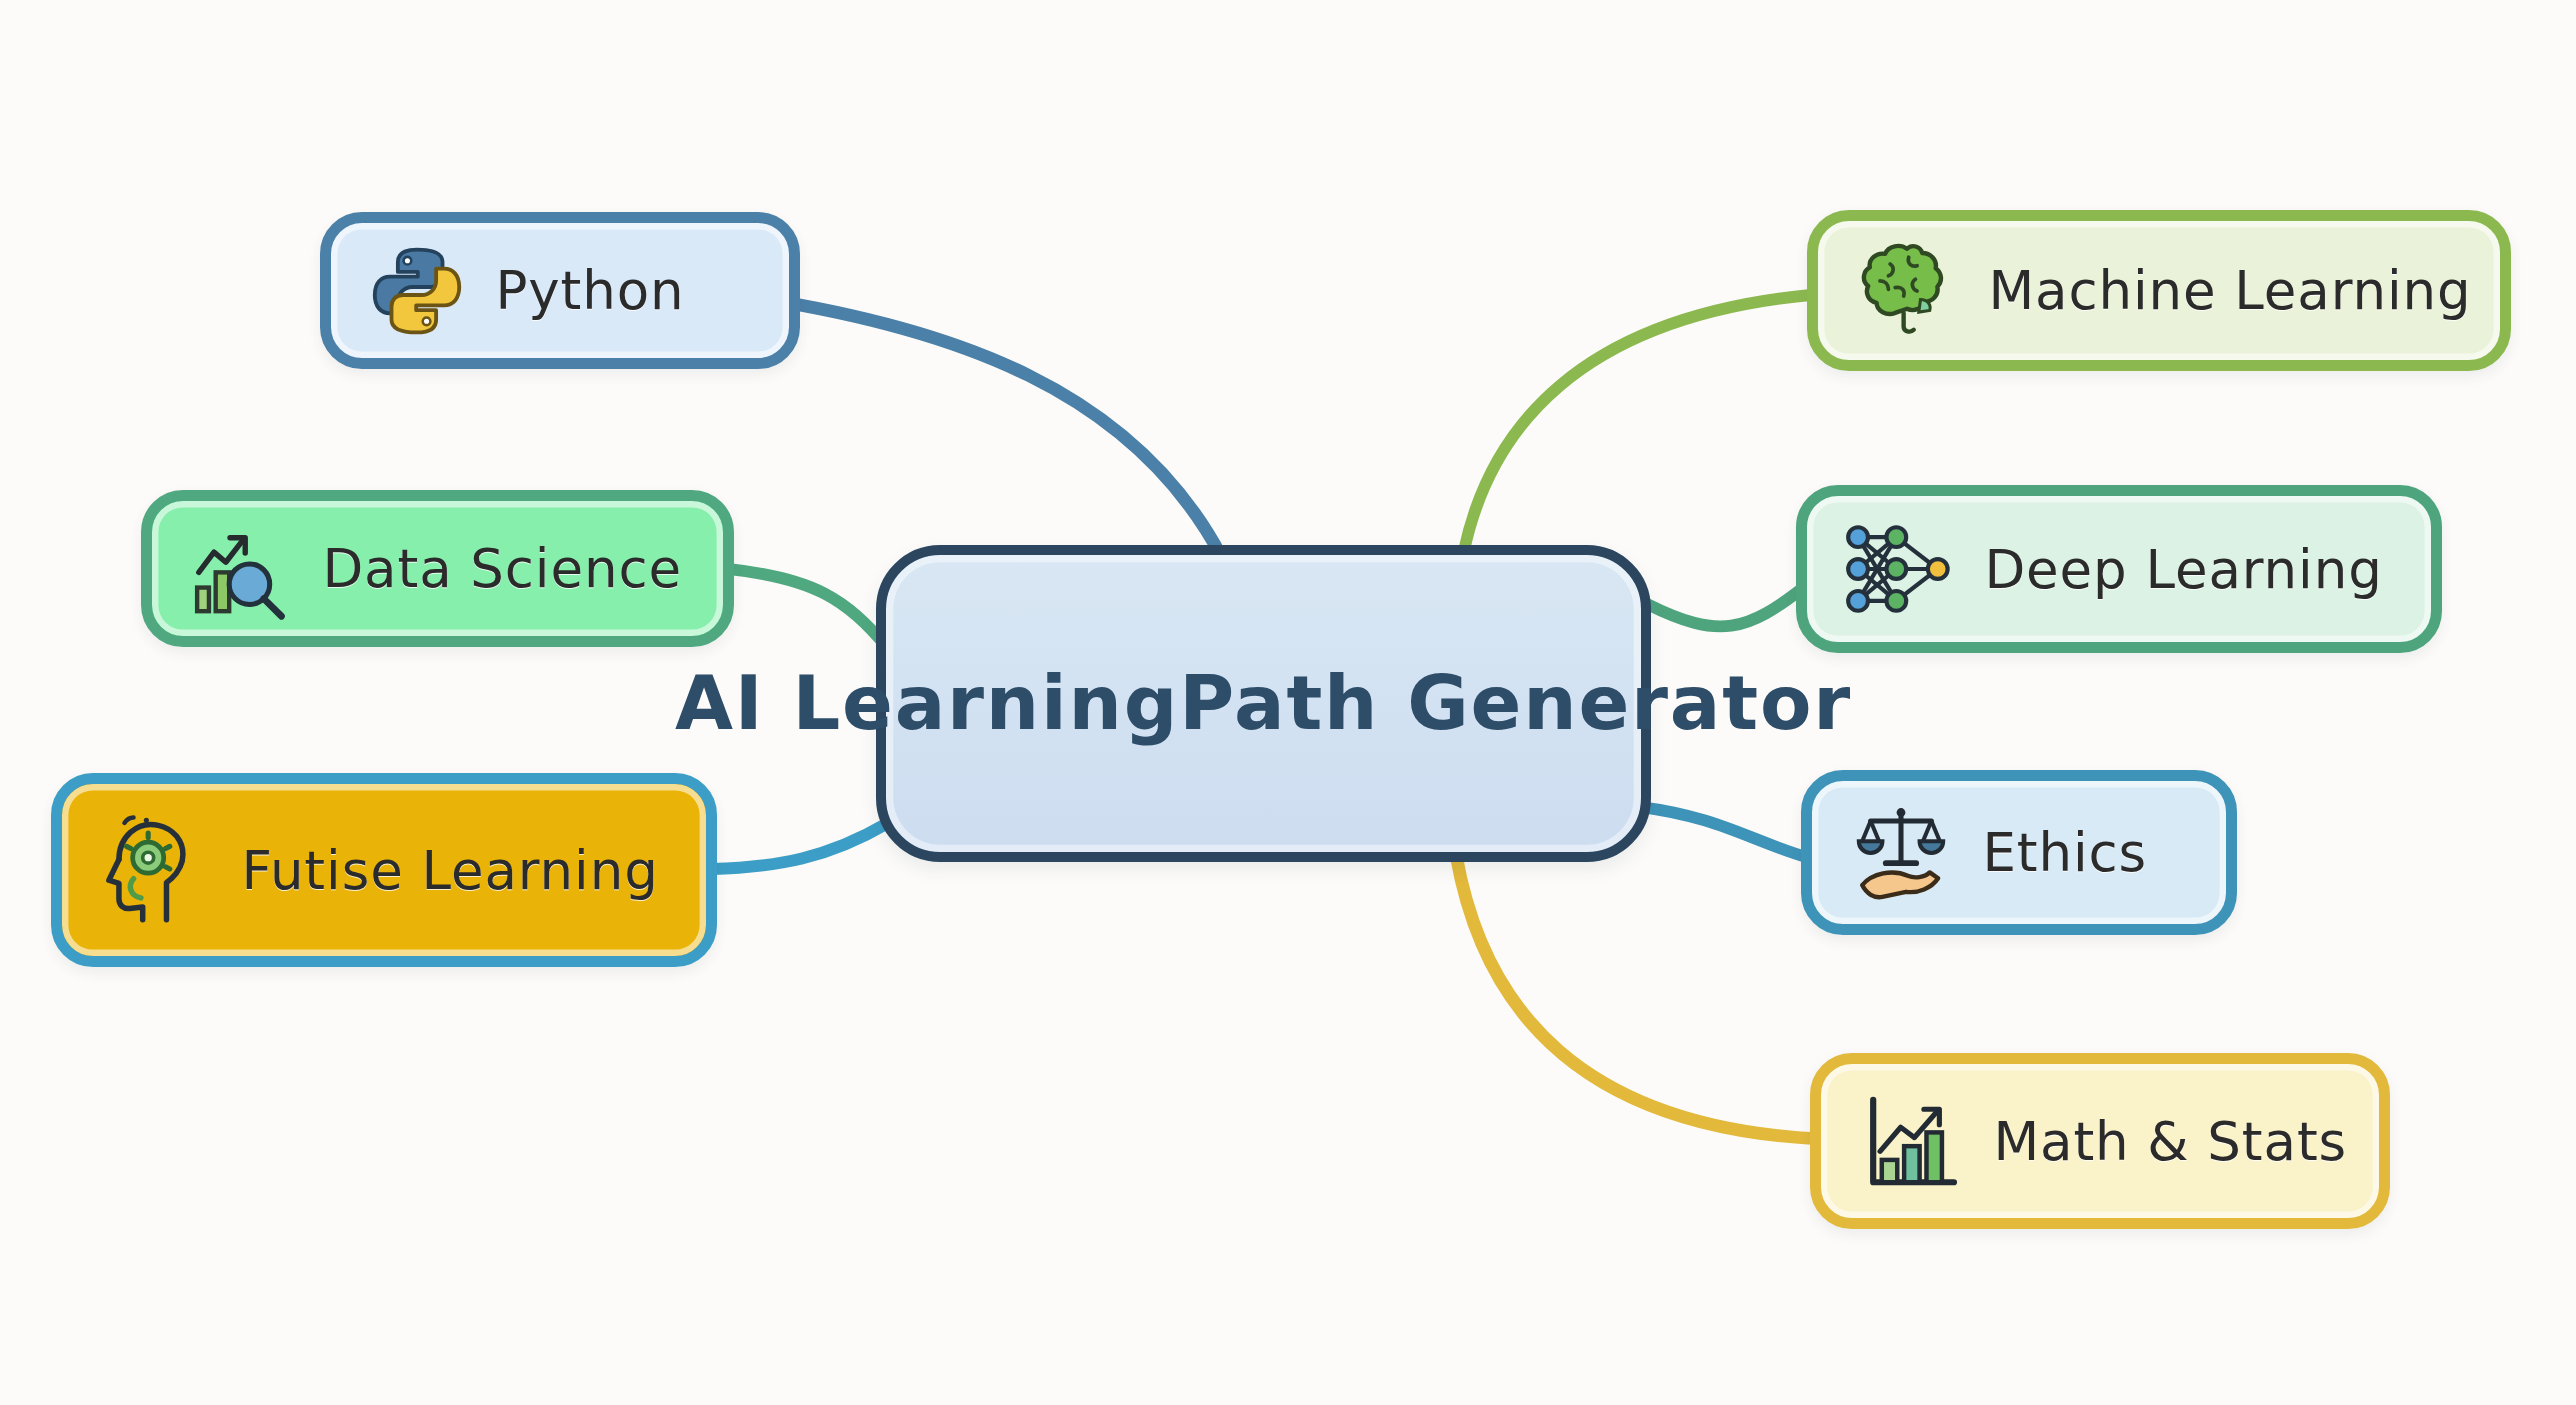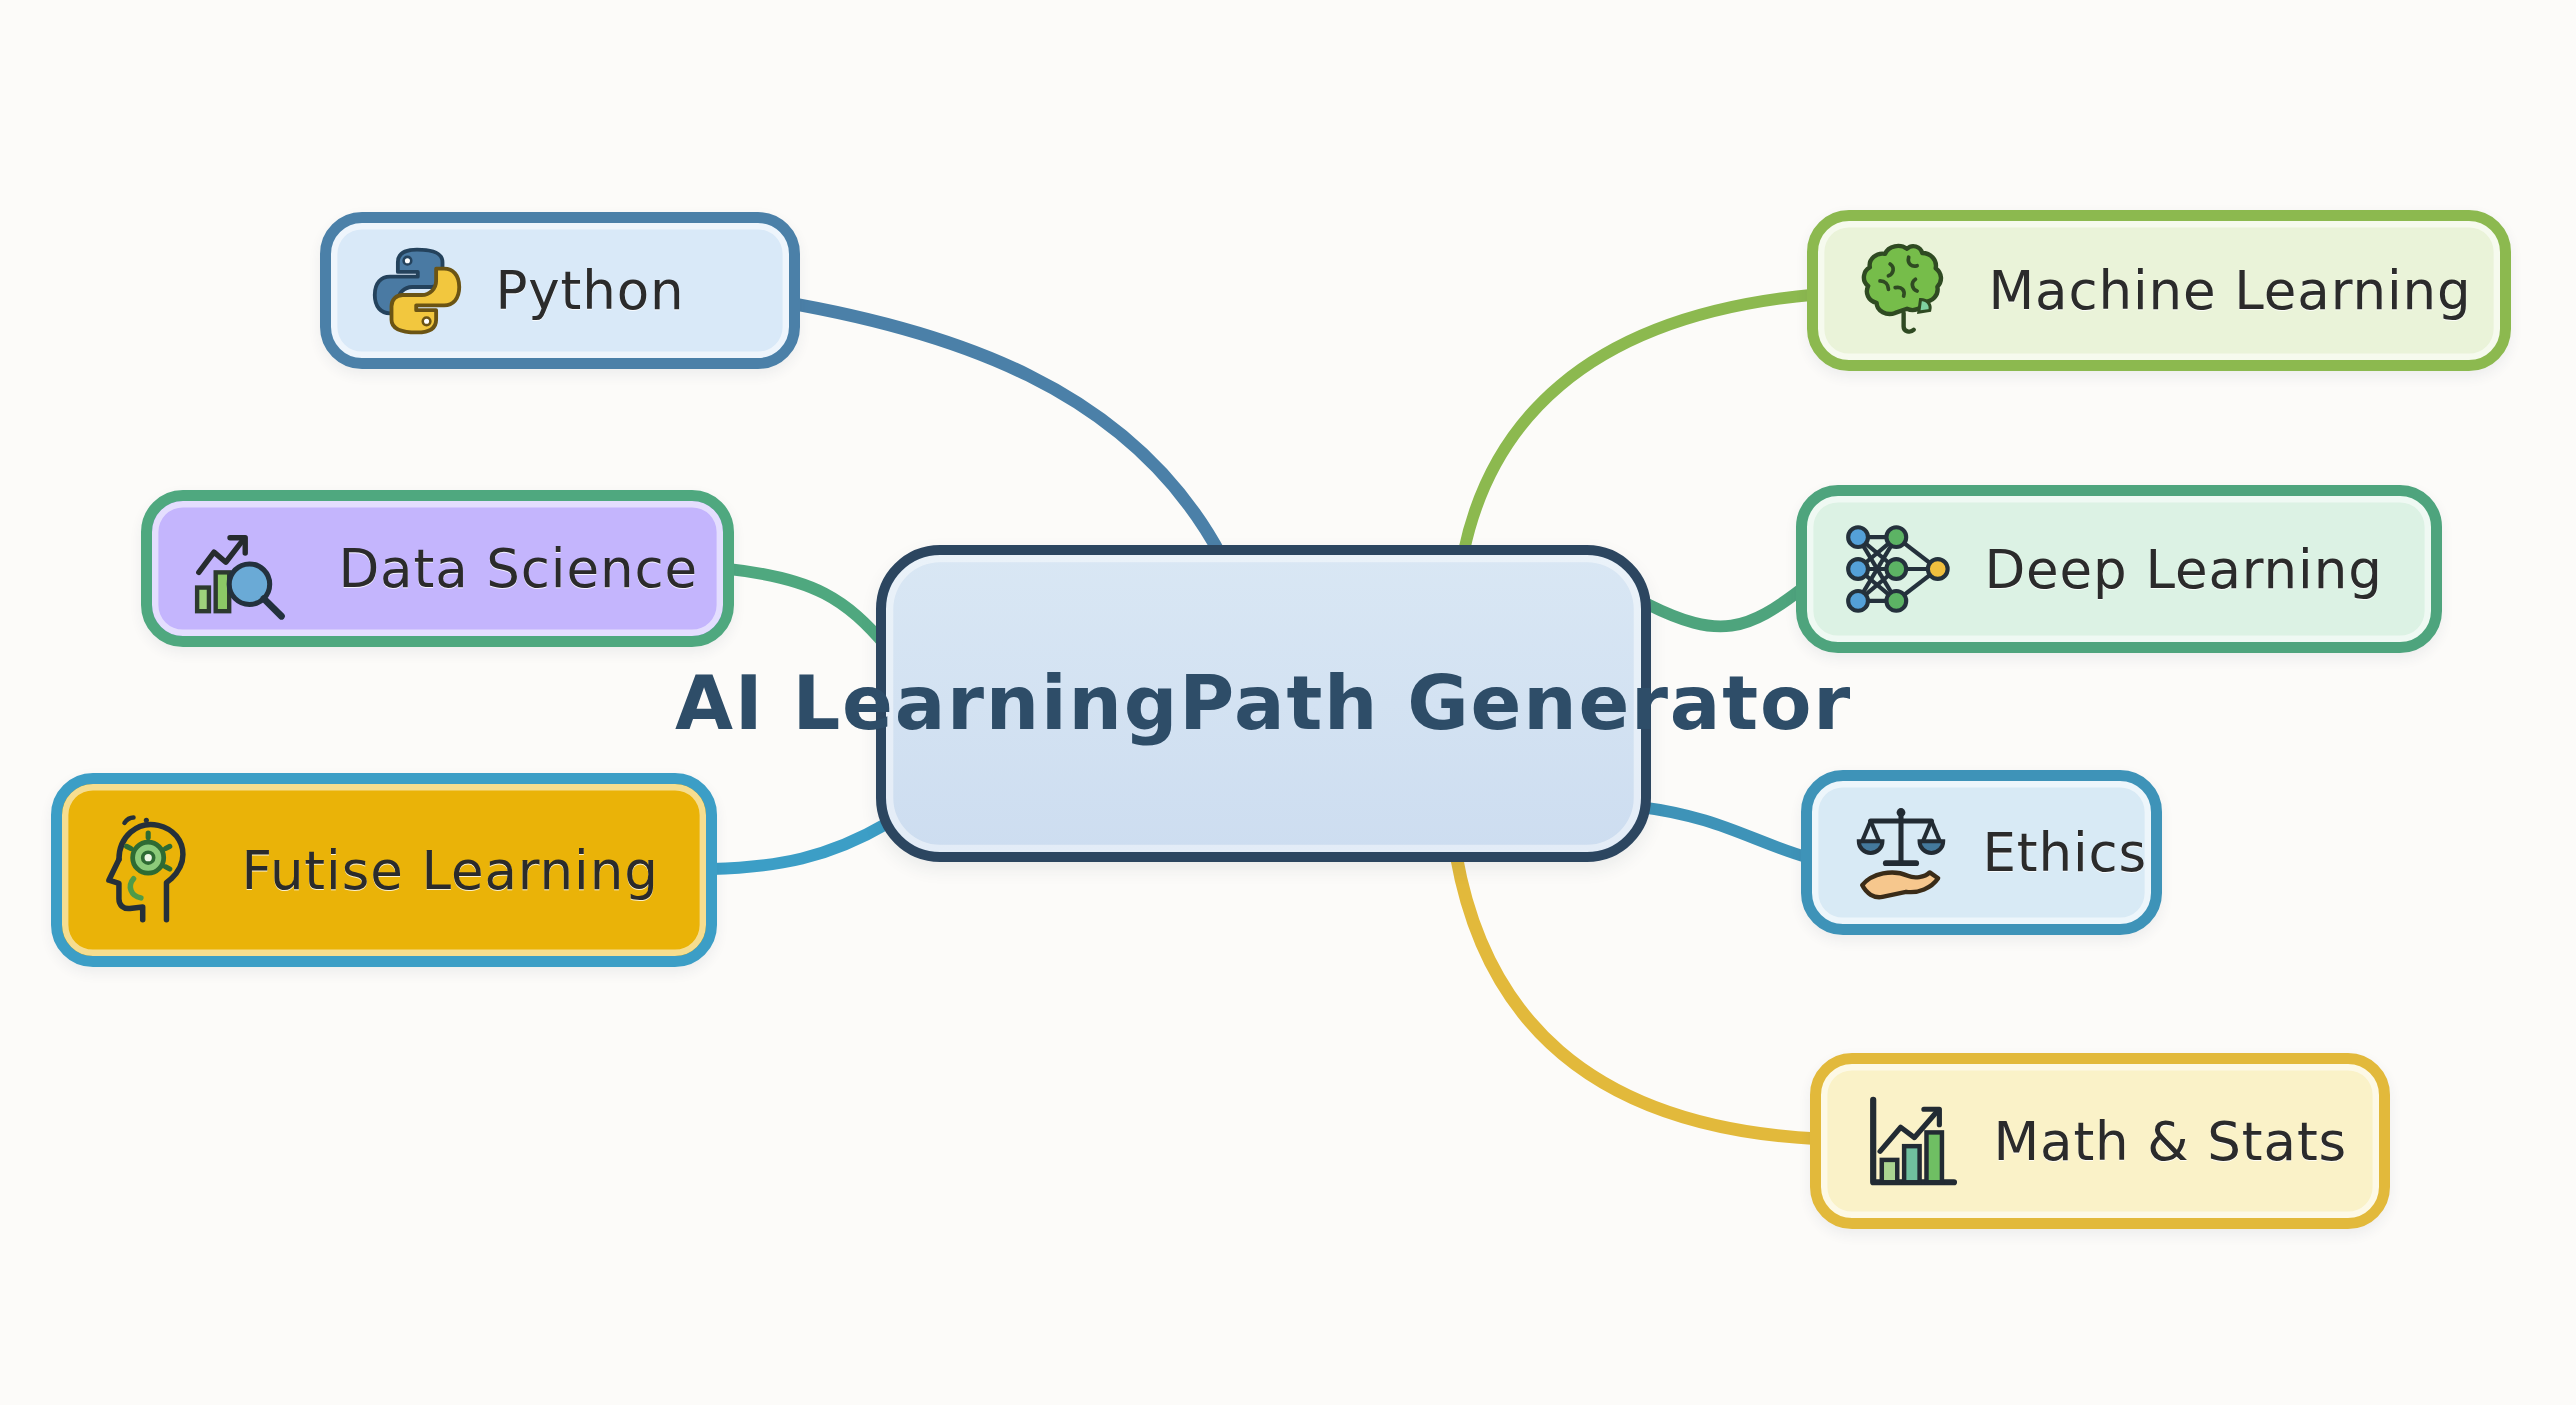--- a/index.html
+++ b/index.html
@@ -13,21 +13,21 @@
     border-radius:42px;box-shadow:inset 0 0 0 6.4px rgba(255,255,255,.55),0 5.5px 12.8px rgba(40,60,80,.07);
     padding-left:35px;
   }
   .node .icon{flex:0 0 auto;margin-right:27.4px;display:flex;align-items:center;}
   .node .label{
     font-size:53px;color:#2b2b2b;white-space:nowrap;letter-spacing:0.9px;
     text-shadow:0 0.9px 0 rgba(255,255,255,.8);
   }
   
   .n-python{background:#d9e9f8;border:11px solid #4b80a8;}
-  .n-data{background:#c4b5fd;border:11px solid #4fa87f;gap:16px;}
+  .n-data{background:#86efac;border:11px solid #4fa87f;}
   .n-future{background:#eab308;border:11px solid #3c9ec6;align-items:center;}
   .n-ml{background:#eaf3d9;border:11px solid #8cb94f;}
   .n-dl{background:#dcf2e4;border:11px solid #4ea47d;}
   .n-ethics{background:#d8eaf5;border:11px solid #3e93b8;}
   .n-math{background:#faf2c8;border:11px solid #e2b93b;}
   
   .center-node{
     position:absolute;left:876px;top:545px;width:775px;height:317px;box-sizing:border-box;
     background:linear-gradient(180deg,#d9e7f4 0%,#cdddf0 100%);
     border:10px solid #2c4660;border-radius:64px;
@@ -37,21 +37,21 @@
   .center-node .title-line{
     font-size:75px;font-weight:700;color:#2e4d68;line-height:1.32;letter-spacing:1.8px;
     white-space:nowrap;
   }
   
   #node-python{left:320px;top:212px;width:480px;height:157px;}
   #node-data{left:141px;top:490px;width:593px;height:157px;}
   #node-future{left:51px;top:773px;width:666px;height:194px;}
   #node-ml{left:1807px;top:210px;width:704px;height:161px;}
   #node-dl{left:1796px;top:485px;width:646px;height:168px;}
-  #node-ethics{left:1801px;top:770px;width:361px;height:165px;}
+  #node-ethics{left:1801px;top:770px;width:436px;height:165px;}
   #node-math{left:1810px;top:1053px;width:580px;height:176px;}
 </style>
 </head>
 <body>
 
 <div id="canvas">
 
   <svg class="connectors" width="2576" height="1405" viewBox="0 0 2816 1536">
     <path d="M 790 320 C 1050 355, 1240 430, 1335 608" fill="none" stroke="#4b80a8" stroke-width="14" stroke-linecap="round"></path>
     <path d="M 795 622 C 890 632, 925 655, 970 708" fill="none" stroke="#4fa87f" stroke-width="13" stroke-linecap="round"></path>

